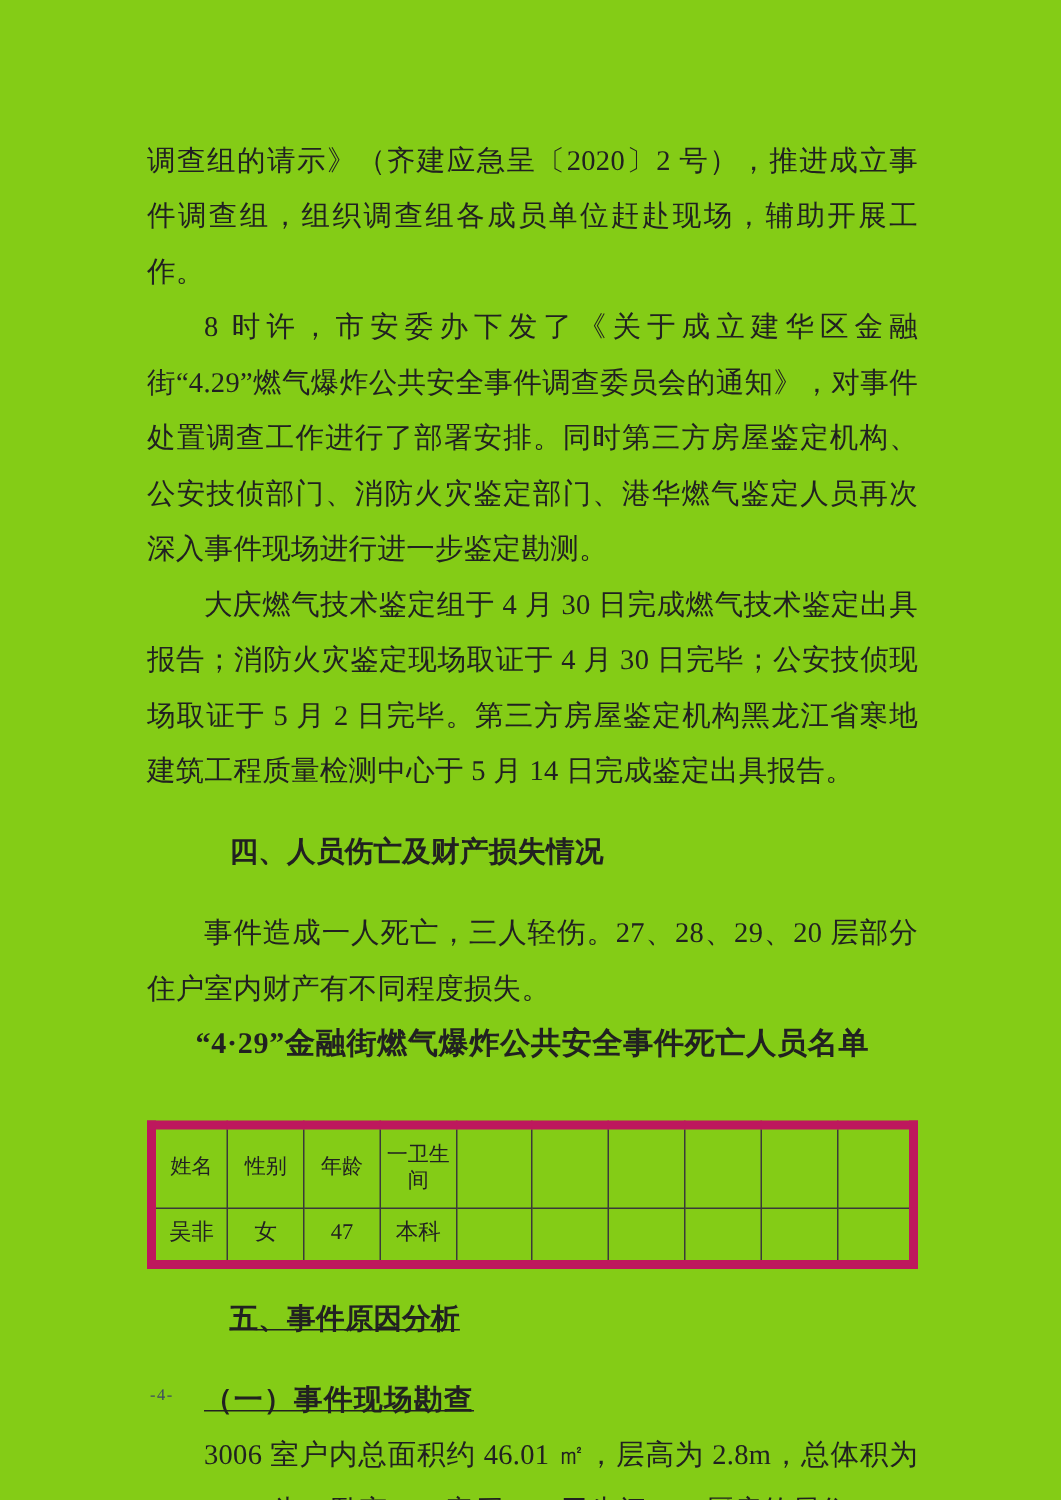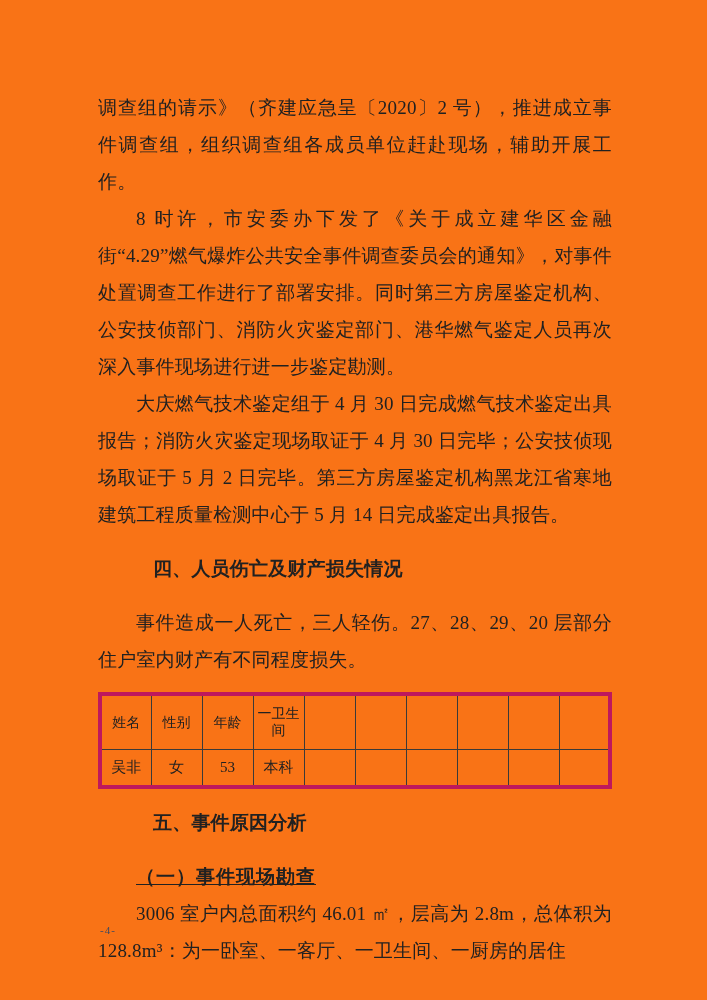--- a/index.html
+++ b/index.html
@@ -2,21 +2,21 @@
 <html><head>
 <meta charset="utf-8">
 <style>
   * { box-sizing: border-box; }
   html, body { margin: 0; padding: 0; background: #ffffff; }
 
   .page {
     position: relative;
     width: 707px;
     height: 1000px;
-    background: #f97316;
+    background: #84cc16;
     overflow: hidden;
     font-family: "Liberation Serif", "DejaVu Serif", serif;
     color: #212121;
   }
 
   .content {
     position: absolute;
     left: 98px;
     top: 89px;
     width: 514px;
@@ -58,37 +58,37 @@
     line-height: 37px;
     font-weight: 700;
     text-align: center;
     letter-spacing: 0.5px;
   }
 
   table.casualty {
     border-collapse: collapse;
     table-layout: fixed;
     width: 514px;
-    margin-top: 14px;
-    border: 4px solid #be185d;
+    margin-top: 32px;
+    border: 6px solid #be185d;
   }
   table.casualty td {
     border: 1px solid #3a3a3a;
     text-align: center;
     vertical-align: middle;
     font-size: 14px;
     line-height: 17px;
     padding: 2px 1px;
     overflow: hidden;
     word-break: break-all;
   }
   tr.hdr td { height: 55px; }
   tr.dat td { height: 38px; font-size: 15px; }
 
-  .after-table { margin-top: 15px; }
+  .after-table { margin-top: 15px; text-decoration: underline; }
 
   .page-number {
     position: absolute;
     left: 100px;
     top: 922px;
     font-size: 11px;
     line-height: 16px;
     color: #3d4a63;
     letter-spacing: 1px;
     font-family: "Liberation Serif", "DejaVu Serif", serif;
@@ -103,39 +103,40 @@
     <p class="para">调查组的请示》（齐建应急呈〔2020〕2 号），推进成立事件调查组，组织调查组各成员单位赶赴现场，辅助开展工作。</p>
 
     <p class="para indent">8 时许，市安委办下发了《关于成立建华区金融街“4.29”燃气爆炸公共安全事件调查委员会的通知》，对事件处置调查工作进行了部署安排。同时第三方房屋鉴定机构、公安技侦部门、消防火灾鉴定部门、港华燃气鉴定人员再次深入事件现场进行进一步鉴定勘测。</p>
 
     <p class="para indent">大庆燃气技术鉴定组于 4 月 30 日完成燃气技术鉴定出具报告；消防火灾鉴定现场取证于 4 月 30 日完毕；公安技侦现场取证于 5 月 2 日完毕。第三方房屋鉴定机构黑龙江省寒地建筑工程质量检测中心于 5 月 14 日完成鉴定出具报告。</p>
 
     <p class="heading-hei">四、人员伤亡及财产损失情况</p>
 
     <p class="para indent">事件造成一人死亡，三人轻伤。27、28、29、20 层部分住户室内财产有不同程度损失。</p>
 
+    <p class="table-title">“4·29”金融街燃气爆炸公共安全事件死亡人员名单</p>
 
     <table class="casualty">
       <tbody>
         <tr class="hdr">
           <td>姓名</td>
           <td>性别</td>
           <td>年龄</td>
           <td>一卫生间</td>
           <td></td>
           <td></td>
           <td></td>
           <td></td>
           <td></td>
           <td></td>
         </tr>
         <tr class="dat">
           <td>吴非</td>
           <td>女</td>
-          <td>53</td>
+          <td>47</td>
           <td>本科</td>
           <td></td>
           <td></td>
           <td></td>
           <td></td>
           <td></td>
           <td></td>
         </tr>
       </tbody>
     </table>

